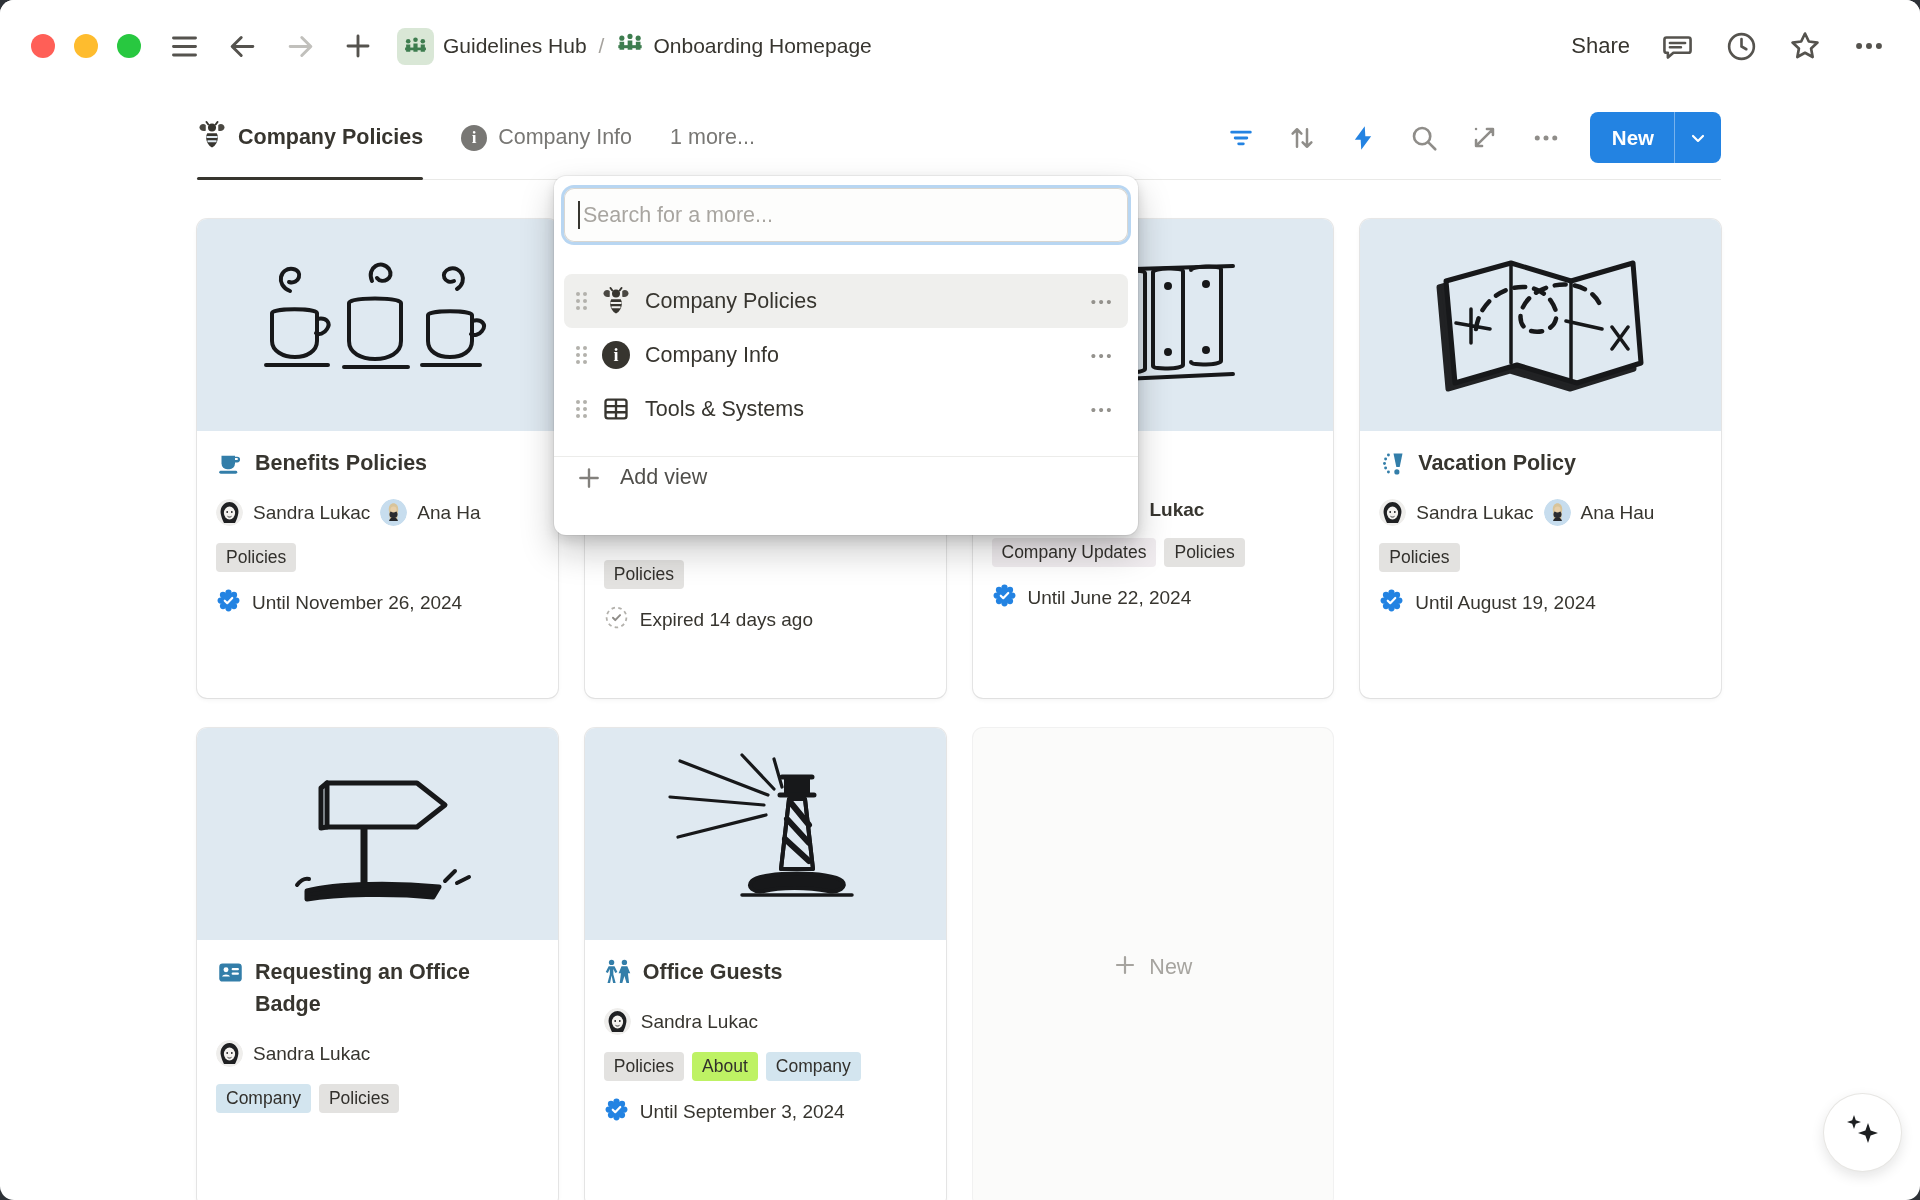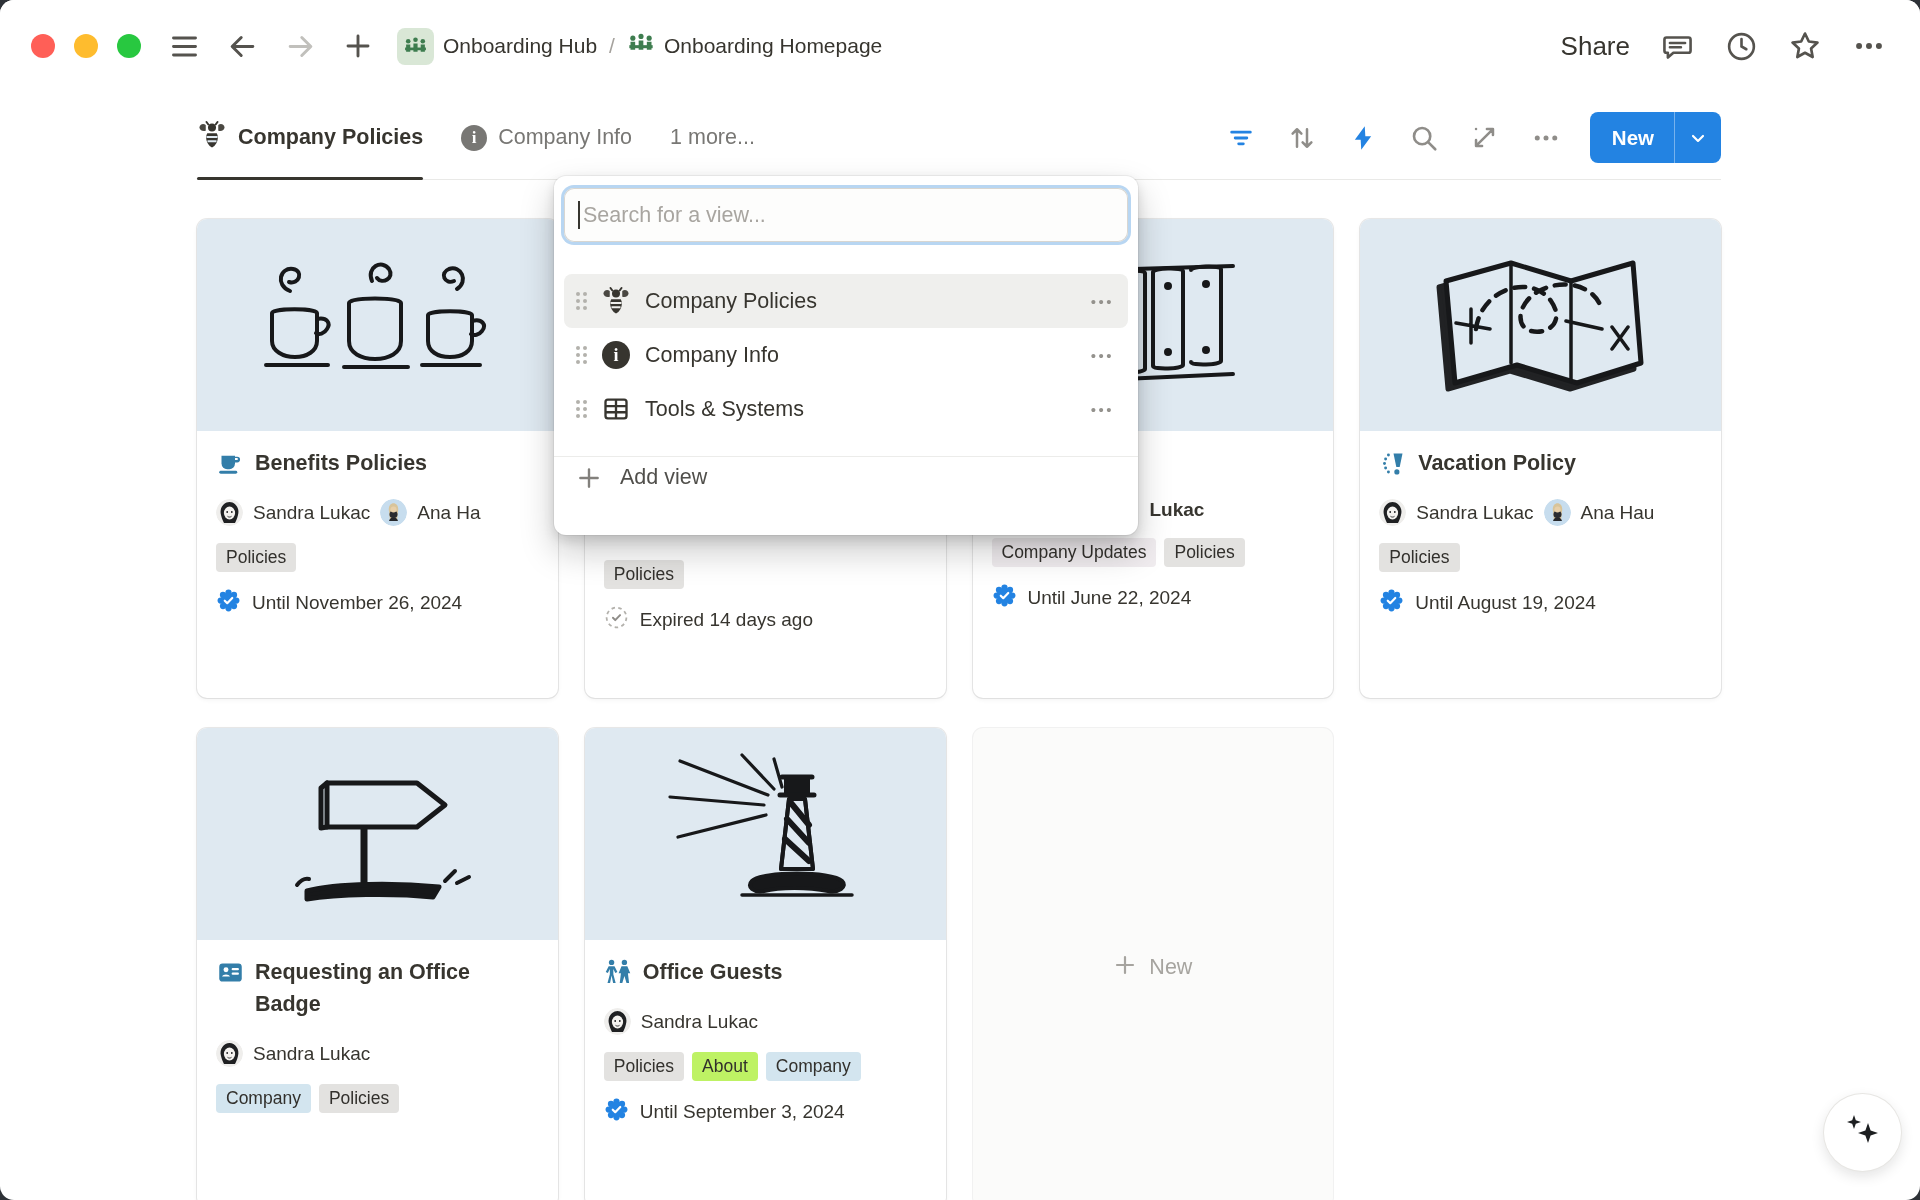--- a/index.html
+++ b/index.html
@@ -10,21 +10,21 @@
   
   .topbar { position:absolute; top:0; left:0; right:0; height:92px; display:flex; align-items:center; padding:0 34px 0 31px; background:#fff; }
   .lights { display:flex; gap:19px; margin-right:26px; }
   .light { width:24px; height:24px; border-radius:50%; }
   .navicons { display:flex; align-items:center; gap:24px; margin-right:22px; }
   .icon-btn { width:34px; height:34px; display:flex; align-items:center; justify-content:center; border-radius:6px; cursor:pointer; }
   .breadcrumb { display:flex; align-items:center; font-size:21px; color:#37352f; gap:9px; }
   .bc-icon-box { width:37px; height:37px; border-radius:8px; background:#d9e7d6; display:flex; align-items:center; justify-content:center; }
   .bc-sep { color:#a5a29d; padding:0 3px; font-size:21px; }
   .topbar-right { margin-left:auto; display:flex; align-items:center; gap:30px; }
-  .share-label { font-size:26px; color:#37352f; cursor:pointer; }
+  .share-label { font-size:22px; color:#37352f; cursor:pointer; }
 
   
   .viewbar { position:absolute; left:197px; top:96px; width:1524px; height:84px; border-bottom:1px solid #e9e9e7; display:flex; align-items:center; }
   .tabs { display:flex; align-items:stretch; height:100%; gap:38px; }
   .tab { display:flex; align-items:center; gap:11px; font-size:21.5px; position:relative; cursor:pointer; color:#787774; font-weight:500; }
   .tab.active { color:#37352f; font-weight:700; }
   .tab.active::after { content:""; position:absolute; left:0; right:0; bottom:-1px; height:3px; background:#37352f; border-radius:2px; }
   .vtoolbar { margin-left:auto; display:flex; align-items:center; gap:27px; }
   .new-btn { display:flex; align-items:center; background:#2383e2; border-radius:8px; height:51px; color:#fff; cursor:pointer; overflow:hidden; }
   .new-btn .nb-label { font-size:20.5px; font-weight:700; padding:0 20px 0 22px; }
@@ -109,21 +109,21 @@
     <div class="breadcrumb">
       <span class="bc-icon-box">
         <svg width="25" height="25" viewBox="0 0 24 24" fill="#3e7d4f">
             <circle cx="5" cy="7" r="2.2"></circle>
             <circle cx="12" cy="5.5" r="2.2"></circle>
             <circle cx="19" cy="7" r="2.2"></circle>
             <path d="M3 10h4v7H3zM10 9h4v8h-4zM17 10h4v7h-4z"></path>
             <rect x="2" y="13" width="20" height="2.6" fill="#3e7d4f"></rect>
           </svg>
       </span>
-      <span>Onboarding Hub</span>
+      <span>Guidelines Hub</span>
       <span class="bc-sep">/</span>
       <span>
         <svg width="28" height="28" viewBox="0 0 24 24" fill="#3e7d4f">
             <circle cx="5" cy="7" r="2.2"></circle>
             <circle cx="12" cy="5.5" r="2.2"></circle>
             <circle cx="19" cy="7" r="2.2"></circle>
             <path d="M3 10h4v7H3zM10 9h4v8h-4zM17 10h4v7h-4z"></path>
             <rect x="2" y="13" width="20" height="2.6" fill="#3e7d4f"></rect>
           </svg>
       </span>
@@ -564,21 +564,21 @@
         </span>
         <span>New</span>
       </div>
     </div>
 
   </div>
 
   <div class="panel">
     <div class="search-box">
       <span class="caret"></span>
-      <span class="search-ph">Search for a view...</span>
+      <span class="search-ph">Search for a more...</span>
     </div>
     <div class="view-rows">
       <div class="vrow active">
         <span class="drag">
           <svg width="15" height="22" viewBox="0 0 15 22" fill="#b3b1ac">
               <circle cx="4" cy="4" r="2"></circle>
               <circle cx="11" cy="4" r="2"></circle>
               <circle cx="4" cy="11" r="2"></circle>
               <circle cx="11" cy="11" r="2"></circle>
               <circle cx="4" cy="18" r="2"></circle>

